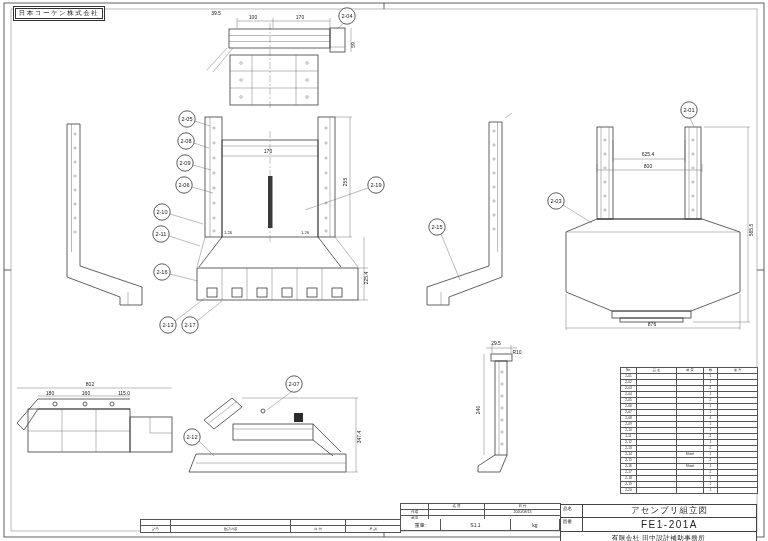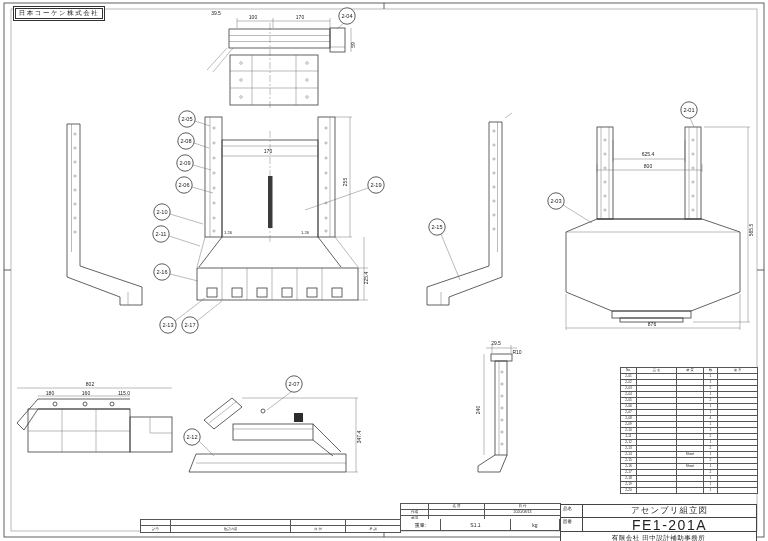--- a/index.html
+++ b/index.html
@@ -22,21 +22,21 @@
   table.grid th,table.grid td{border:0.5px solid #555;font-weight:normal;padding:0 1px;
     overflow:hidden;white-space:nowrap;text-align:center}
   .parts th,.parts td{font-size:3.2px;height:5px;line-height:5px}
   .tb{border:1px solid #444;background:#fff}
   .tb-row{display:flex;border-bottom:0.5px solid #444}
   .tb-row:last-child{border-bottom:none}
   .tb-lbl{font-size:4.5px;border-right:0.5px solid #444;display:flex;align-items:flex-start;
     padding:1px 2px;width:22px;flex:0 0 auto}
   .tb-val{flex:1;display:flex;align-items:center;justify-content:center}
   .t-title{font-size:8.5px;letter-spacing:1px}
-  .t-no{font-size:14px;letter-spacing:1.5px}
+  .t-no{font-size:10px;letter-spacing:1.5px}
   .t-co{font-size:6.5px;letter-spacing:0.5px}
   .t-sm{font-size:5.5px}
   .appr th,.appr td{font-size:3.6px;height:5px;line-height:5px}
   .rev td{font-size:3.4px;height:6px;line-height:6px}
   .wband{display:flex;border:0.5px solid #555;border-top:none;background:#fff}
   .wband div{font-size:5px;display:flex;align-items:center;justify-content:center;
     border-right:0.5px solid #555}
   .wband div:last-child{border-right:none}
 </style>
 </head>

